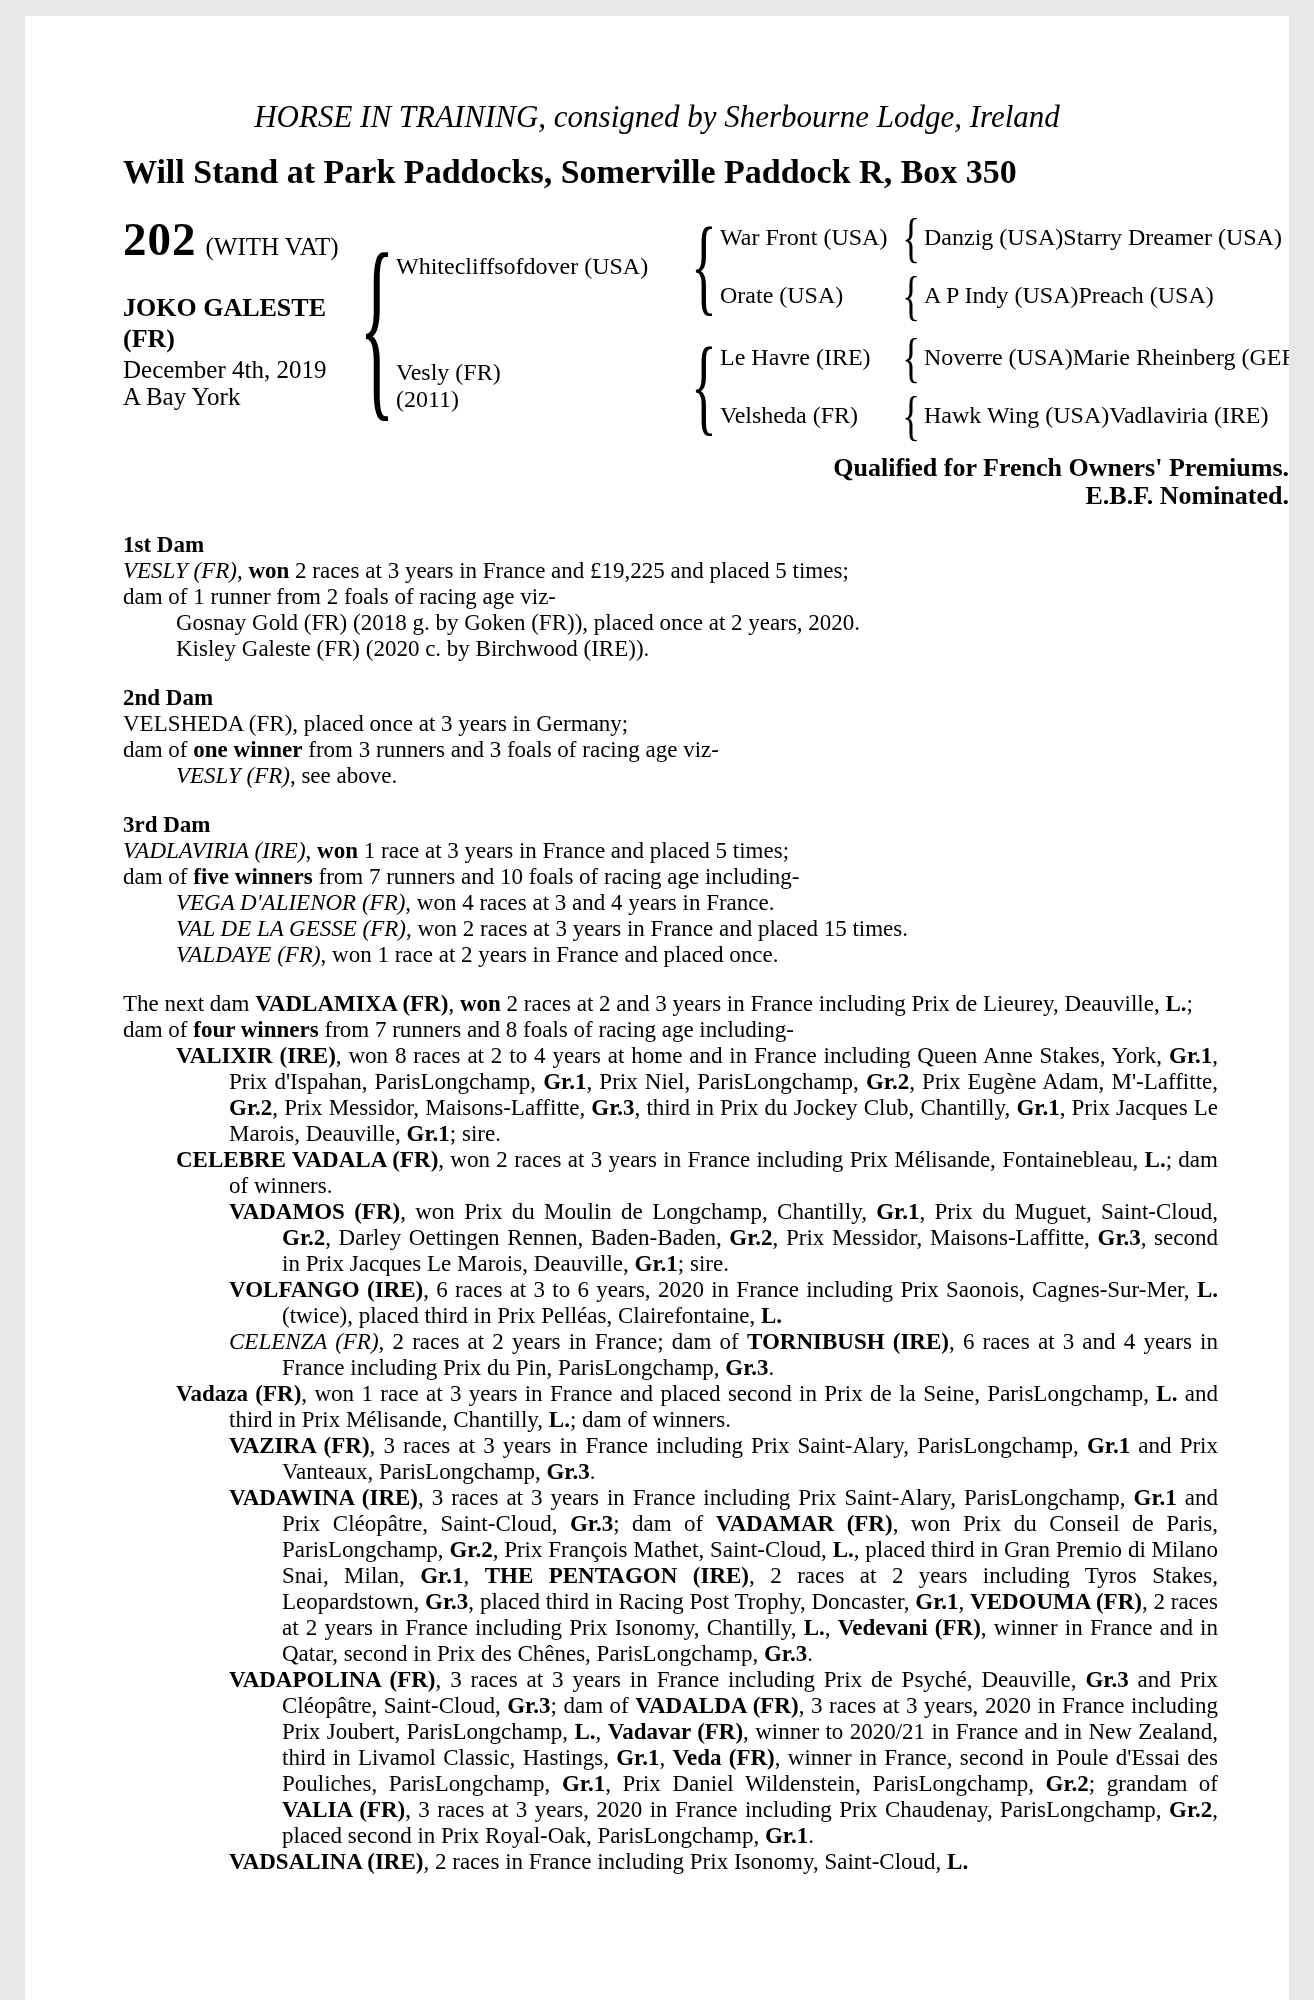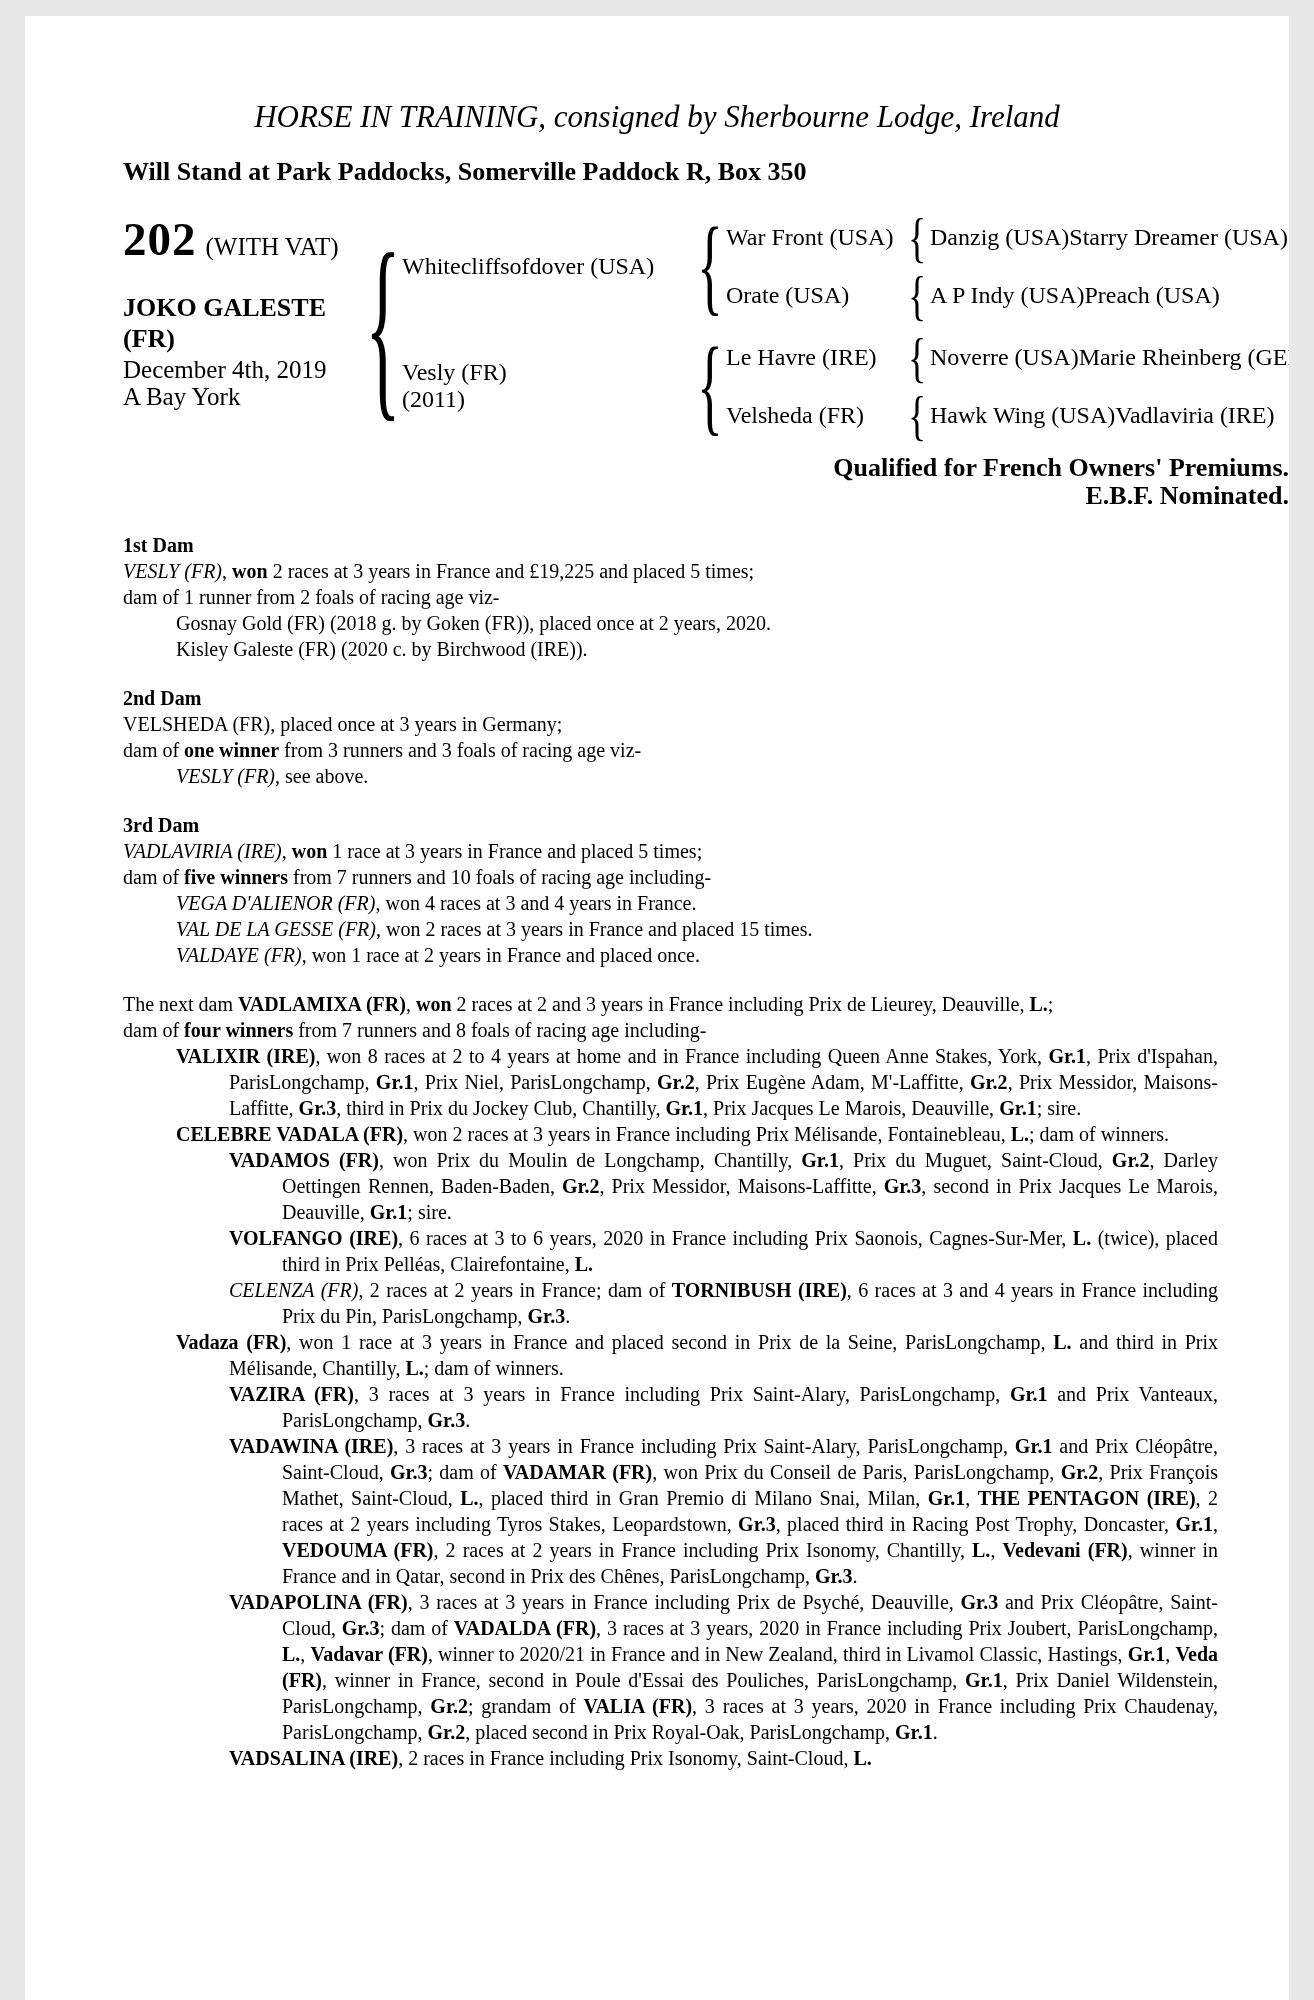--- a/index.html
+++ b/index.html
@@ -17,30 +17,29 @@
     padding-top:84px;
     text-align:center;
     font-style:italic;
     font-size:31px;
     line-height:34px;
   }
   .stand{
     margin-top:24px;
     padding-left:98px;
     font-weight:bold;
-    font-size:26px;
+    font-size:34px;
     line-height:28px;
   }
   
   .pedigree{
     display:flex;
     align-items:center;
     margin-top:26px;
     padding-left:98px;
-    gap:6px;
   }
   .lot-col{width:262px;align-self:flex-start;padding-top:2px;}
   .lot-row{white-space:nowrap;}
   .lot-num{font-weight:bold;font-size:47px;line-height:50px;letter-spacing:1px;}
   .vat{font-size:25px;margin-left:9px;}
   .horse-name{font-weight:bold;font-size:26px;line-height:31px;margin-top:28px;width:235px;}
   .foal-date{font-size:25px;line-height:27px;margin-top:2px;}
   .colour-sex{font-size:25px;line-height:27px;}
 
   .tree{display:flex;align-items:center;font-size:24px;}
@@ -70,21 +69,21 @@
     line-height:28px;
   }
   
   #catalogue-body{
     margin-top:22px;
     padding-left:98px;
     width:1095px;
   }
   .p{
     margin:0;
-    font-size:20px;
+    font-size:23px;
     line-height:26px;
     text-align:justify;
   }
   .p.hd{font-weight:bold;text-align:left;}
   .p.gap{margin-top:23px;}
   .b{font-weight:bold;}
   .i{font-style:italic;}
 </style>
 </head>
 <body>

